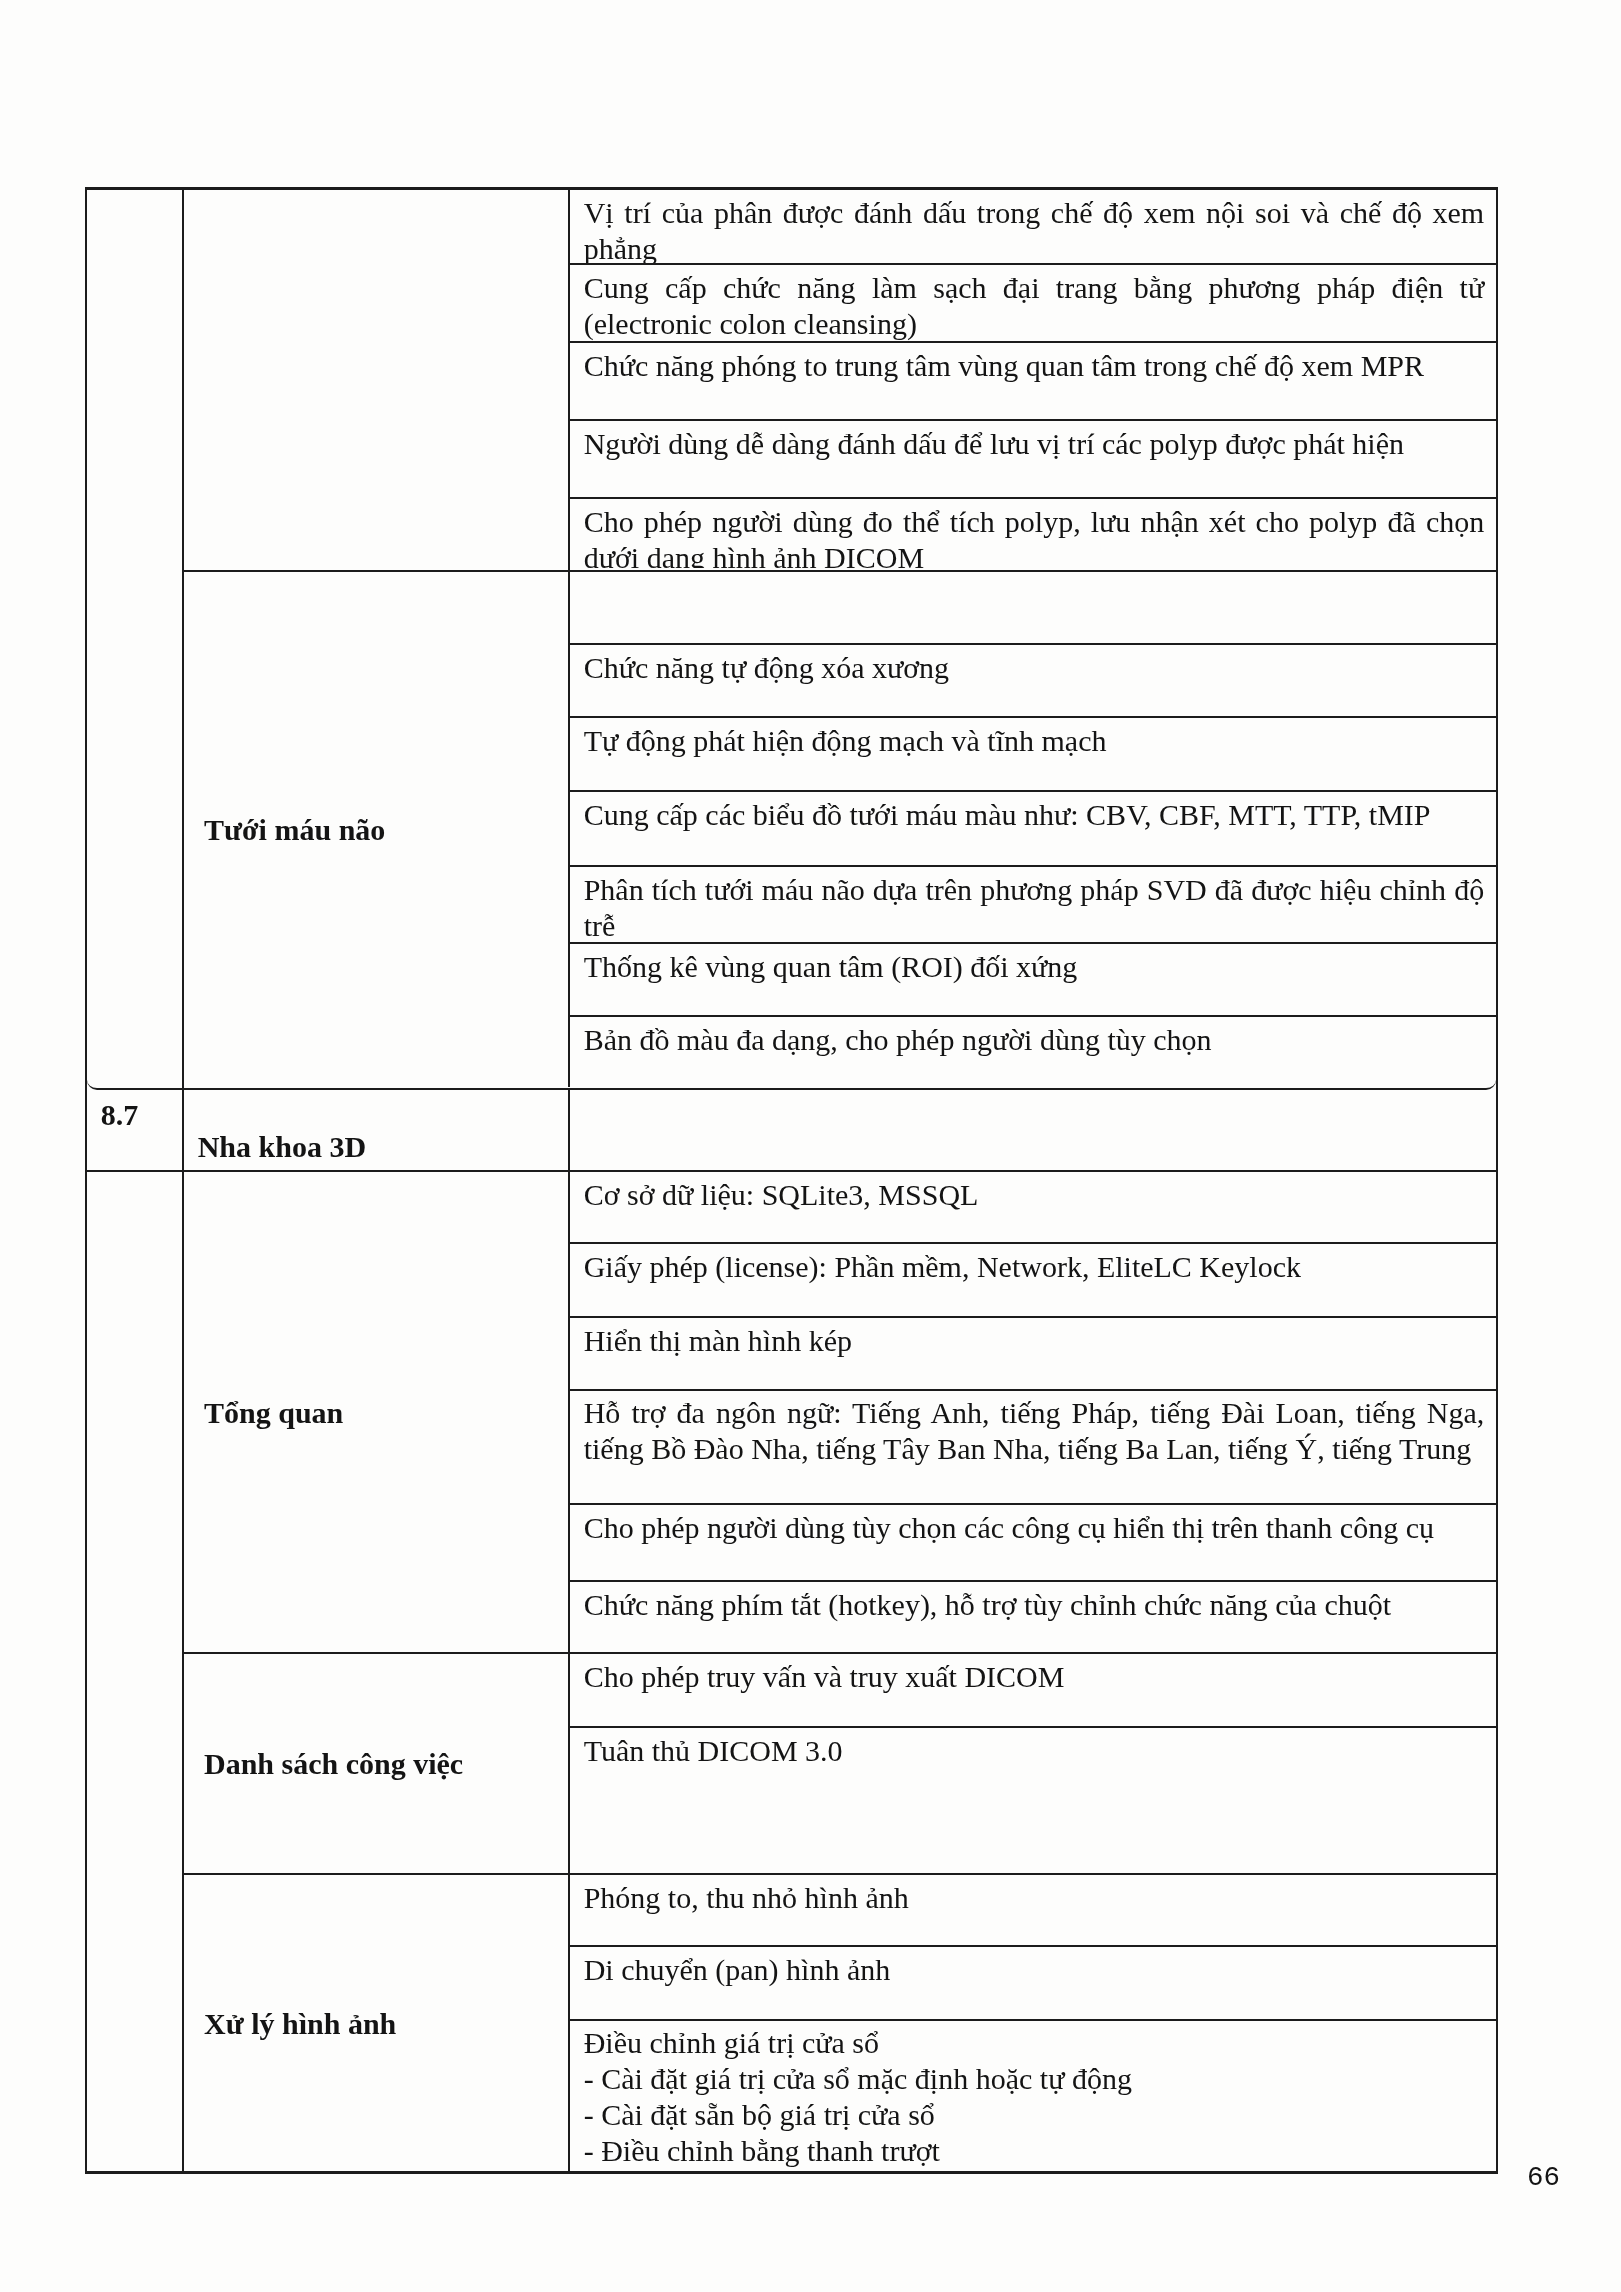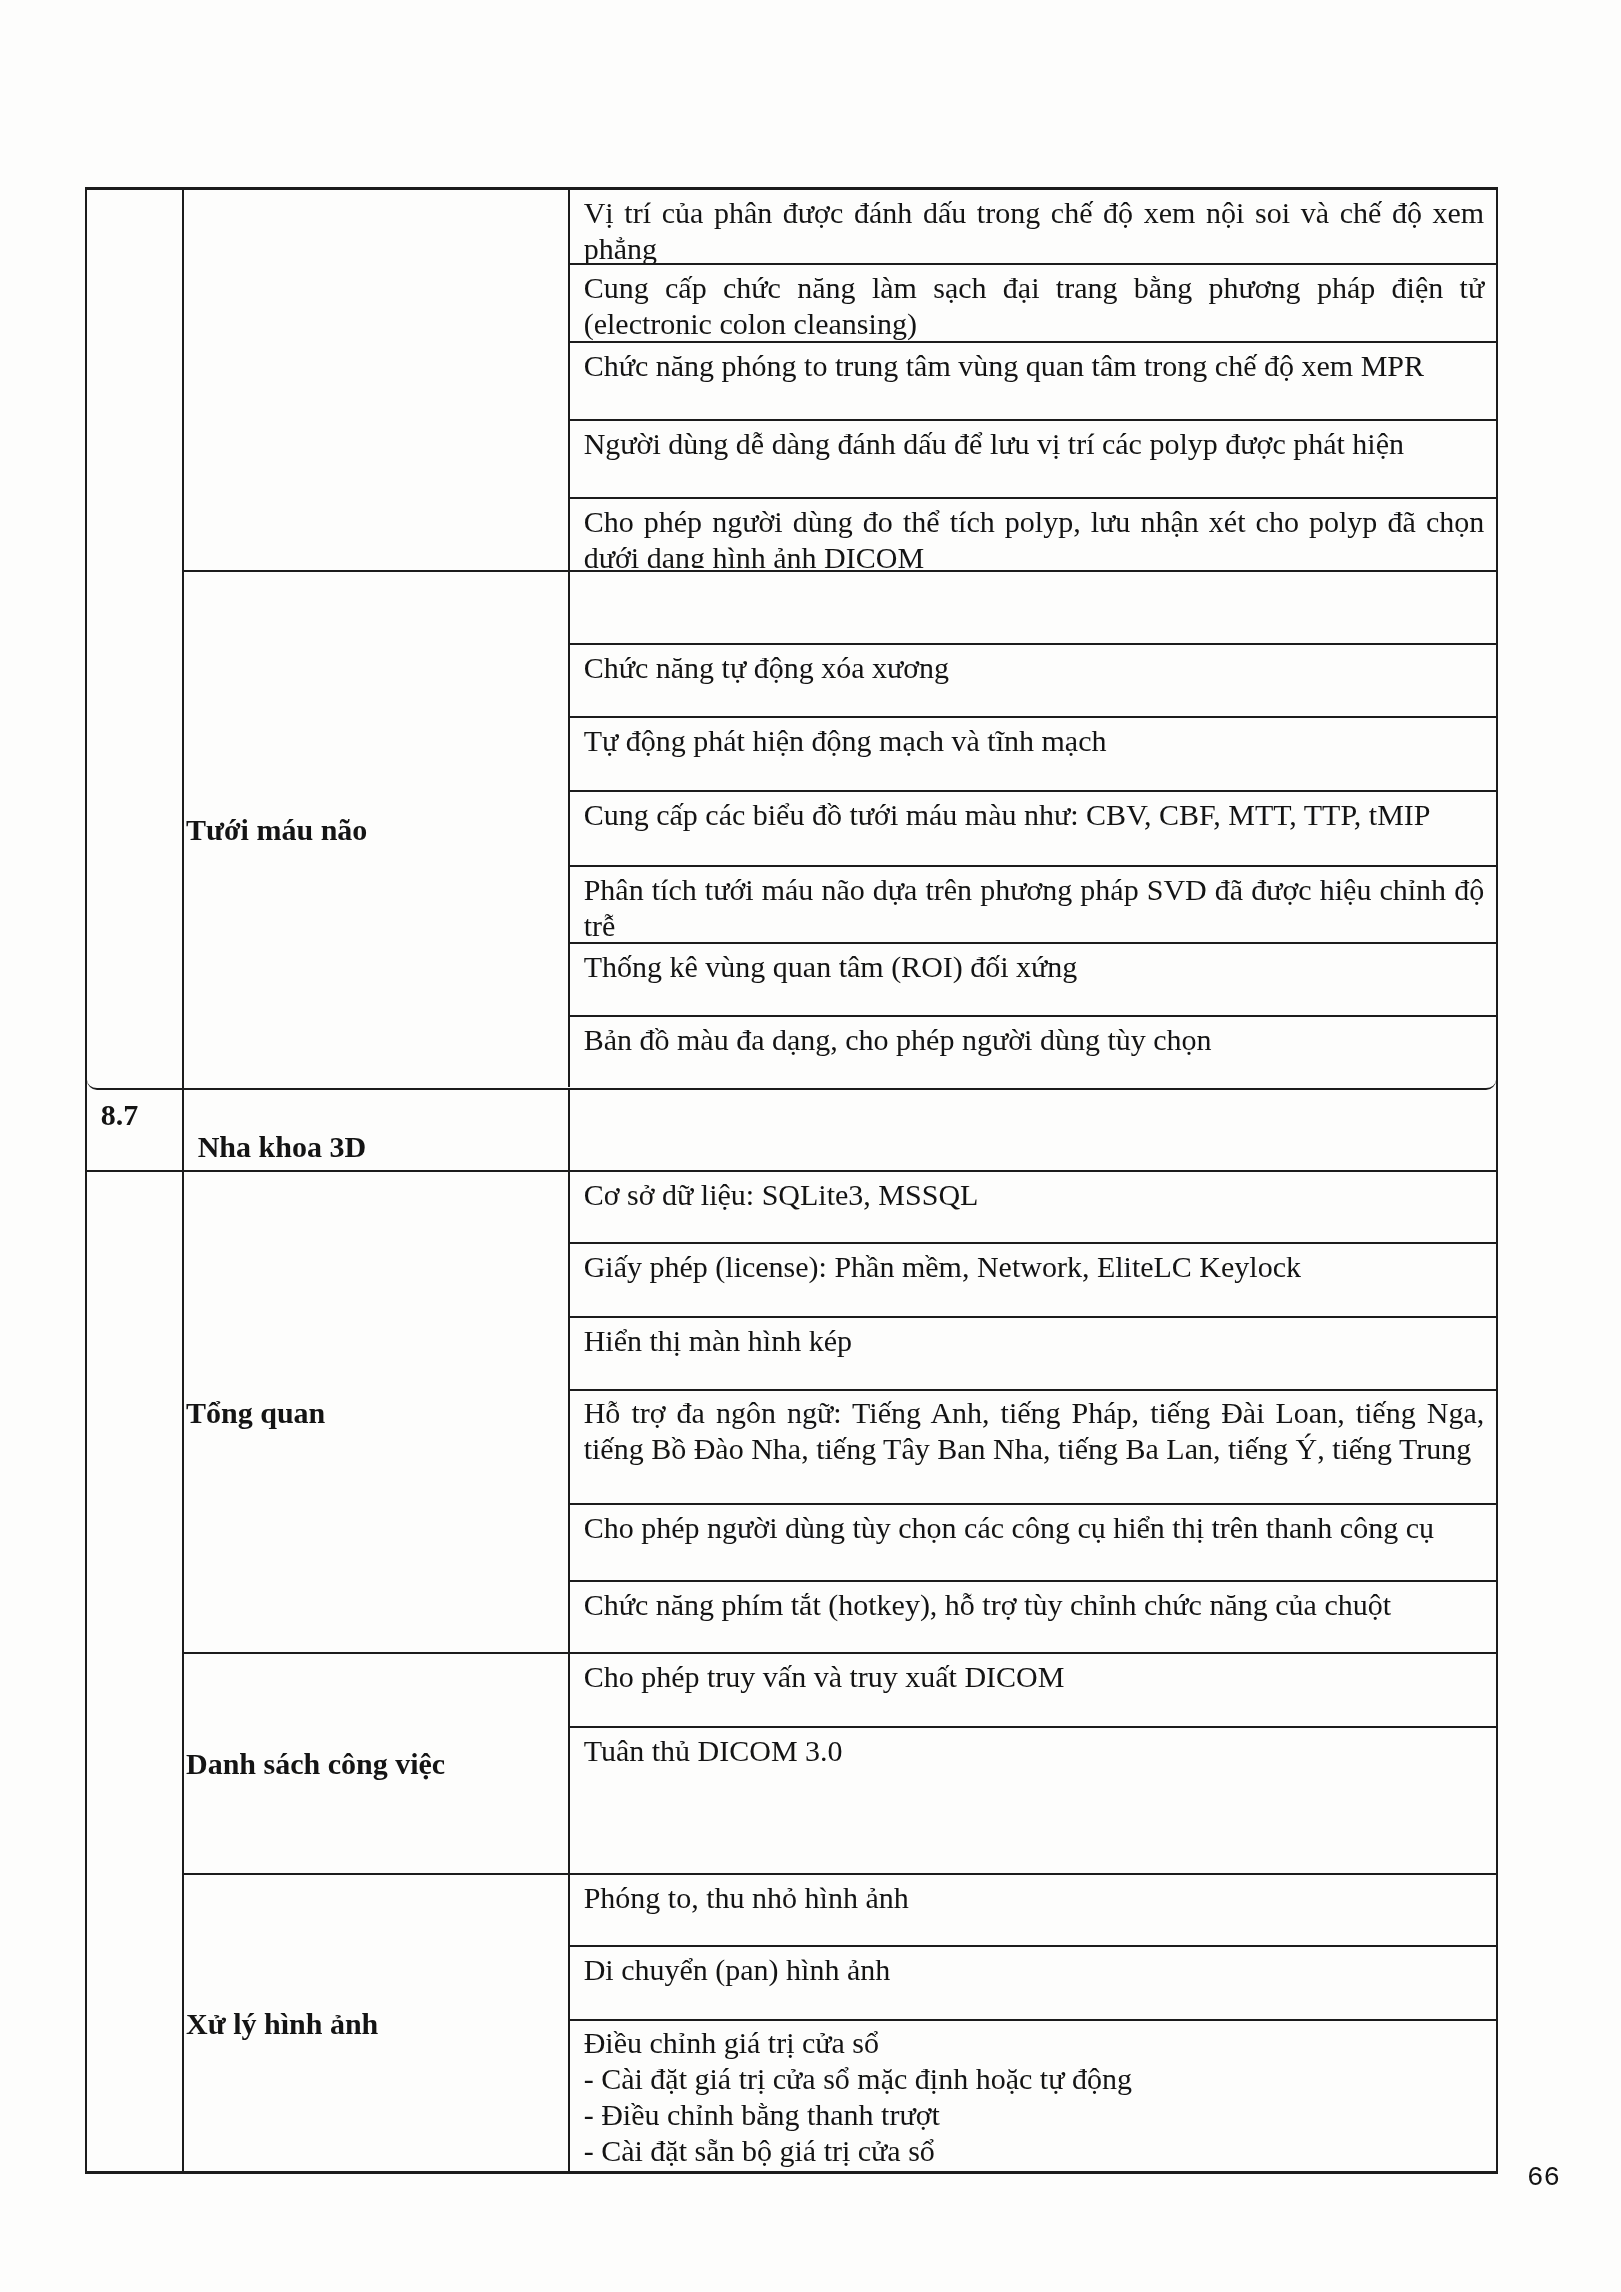--- a/index.html
+++ b/index.html
@@ -47,21 +47,21 @@
   .h75{height:74px}.h76{height:74px}.h77{height:75px}.h79{height:77px}
   .h80{height:78px}.h117{height:115px}.h154{height:151px}
   .txt{
     padding:4.9px 11.8px 0 13.7px;
     font-size:30px;line-height:36px;
     text-align:justify;
   }
   .txt.lines{text-align:left;}
   .labelcell{display:flex;align-items:center;}
   .lbl{
-    display:block;padding-left:2px;
+    display:block;padding-left:20px;
     font-size:30px;font-weight:bold;line-height:37px;
   }
   .idxcell .lbl{padding-left:13.7px;padding-top:5.9px;}
   .lbl87{padding-left:13.7px;padding-top:38px;}
   .pageno{
     position:absolute;left:1527px;top:2162px;
     font-size:27.4px;color:var(--ink);font-family:Liberation Mono, monospace;
   }
 </style>
 </head>
@@ -190,22 +190,22 @@
             <div class="row h73">
               <div class="txt">Phóng to, thu nhỏ hình ảnh</div>
             </div>
             <div class="row h75">
               <div class="txt">Di chuyển (pan) hình ảnh</div>
             </div>
             <div class="row h154">
               <div class="txt lines">
                 <div>Điều chỉnh giá trị cửa sổ</div>
                 <div>- Cài đặt giá trị cửa sổ mặc định hoặc tự động</div>
+                <div>- Cài đặt sẵn bộ giá trị cửa sổ</div>
                 <div>- Điều chỉnh bằng thanh trượt</div>
-                <div>- Cài đặt sẵn bộ giá trị cửa sổ</div>
               </div>
             </div>
           </div>
         </div>
 
       </div>
     </div>
 
   </div>
 

